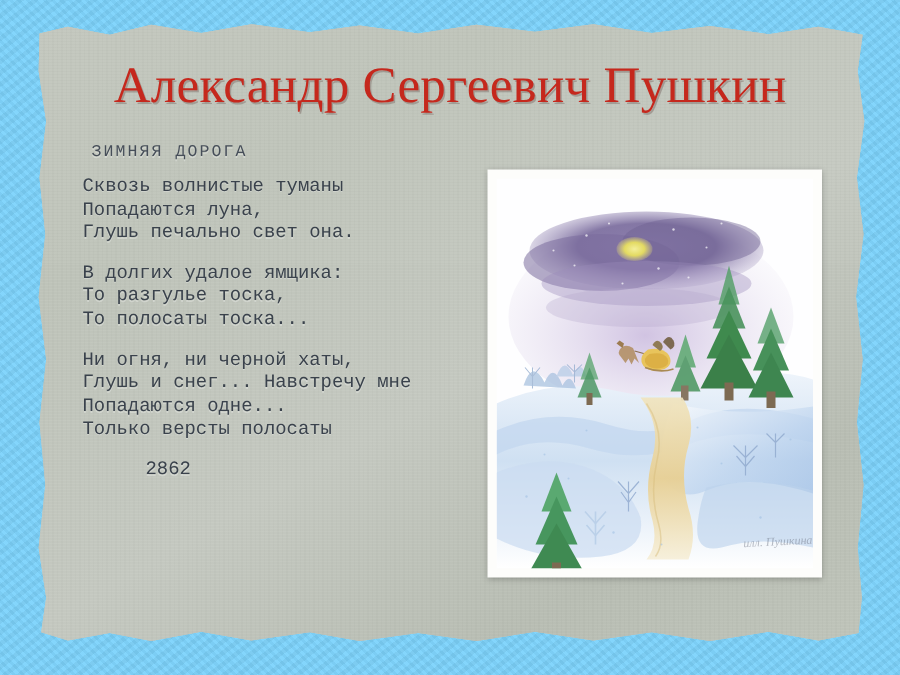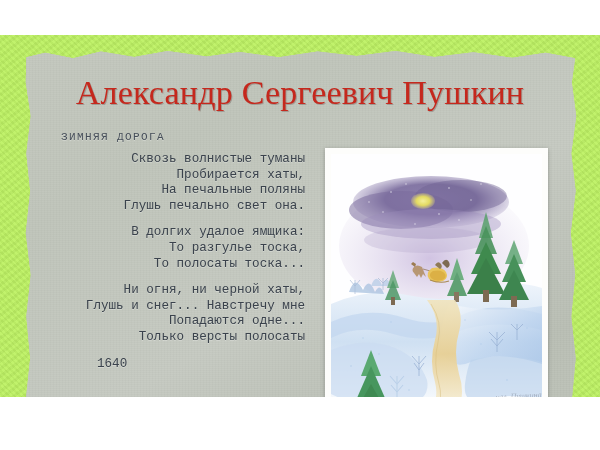--- a/index.html
+++ b/index.html
@@ -3,29 +3,28 @@
 <meta charset="utf-8">
 <style>
   html, body {
     margin: 0;
     padding: 0;
     background: #ffffff;
   }
   #slide {
     position: relative;
     width: 600px;
-    height: 362px;
+    height: 450px;
     overflow: hidden;
     font-family: "Liberation Serif", "DejaVu Serif", serif;
     background:
       radial-gradient(circle at 12% 88%, rgba(255,255,255,0.07) 0 2px, transparent 3px),
       radial-gradient(circle at 78% 22%, rgba(0,0,0,0.07) 0 2px, transparent 3px),
       linear-gradient(160deg, #6f7558 0%, #737а5c 20%, #6b7056 45%, #767b5f 70%, #666b50 100%);
-    background-color: #bef264;
-    margin-top: 35px;
+    background-color: #7dd3fc;
   }
   
   #slide::before {
     content: "";
     position: absolute;
     inset: 0;
     background-image:
       repeating-linear-gradient(45deg, rgba(255,255,255,0.035) 0 2px, rgba(0,0,0,0.03) 2px 4px),
       repeating-linear-gradient(-38deg, rgba(0,0,0,0.045) 0 3px, rgba(255,255,255,0.02) 3px 6px);
     pointer-events: none;
@@ -91,21 +90,20 @@
     color: #464e59;
     margin: 0 0 9px 6px;
     text-shadow: 0 1px 0 rgba(255,255,255,0.30);
   }
   .stanza {
     margin: 0 0 11px 0;
     font-size: 12.6px;
     line-height: 15.6px;
     color: #3a424c;
     text-shadow: 0 1px 0 rgba(255,255,255,0.28);
-    text-align: right;
   }
   .stanza .ln { display: block; white-space: nowrap; }
   .year {
     margin: 4px 0 0 42px;
     font-size: 12.6px;
     color: #3a424c;
     text-shadow: 0 1px 0 rgba(255,255,255,0.28);
   }
 
   
@@ -152,40 +150,39 @@
 
   <div class="paper torn"></div>
 
   <div class="title">Александр Сергеевич Пушкин</div>
 
   <div class="poem">
     <div class="subtitle">ЗИМНЯЯ ДОРОГА</div>
 
     <p class="stanza">
       <span class="ln">Сквозь волнистые туманы</span>
-      <span class="ln">Пробирается хаты,</span>
-      <span class="ln">На печальные поляны</span>
+      <span class="ln">Попадаются луна,</span>
       <span class="ln">Глушь печально свет она.</span>
     </p>
 
 
     <p class="stanza">
       <span class="ln">В долгих удалое ямщика:</span>
       <span class="ln">То разгулье тоска,</span>
       <span class="ln">То полосаты тоска...</span>
     </p>
 
     <p class="stanza">
       <span class="ln">Ни огня, ни черной хаты,</span>
       <span class="ln">Глушь и снег... Навстречу мне</span>
       <span class="ln">Попадаются одне...</span>
       <span class="ln">Только версты полосаты</span>
     </p>
 
-    <div class="year">1640</div>
+    <div class="year">2862</div>
   </div>
 
   <div class="illus-frame">
     <div class="illus">
       <svg width="211" height="260" viewBox="0 0 211 260" xmlns="http://www.w3.org/2000/svg">
         <defs>
           <radialGradient id="cloudG" cx="50%" cy="45%" r="62%">
             <stop offset="0%" stop-color="#8d7fae"></stop>
             <stop offset="48%" stop-color="#7b6d9e" stop-opacity="0.93"></stop>
             <stop offset="100%" stop-color="#b9aed0" stop-opacity="0.05"></stop>

